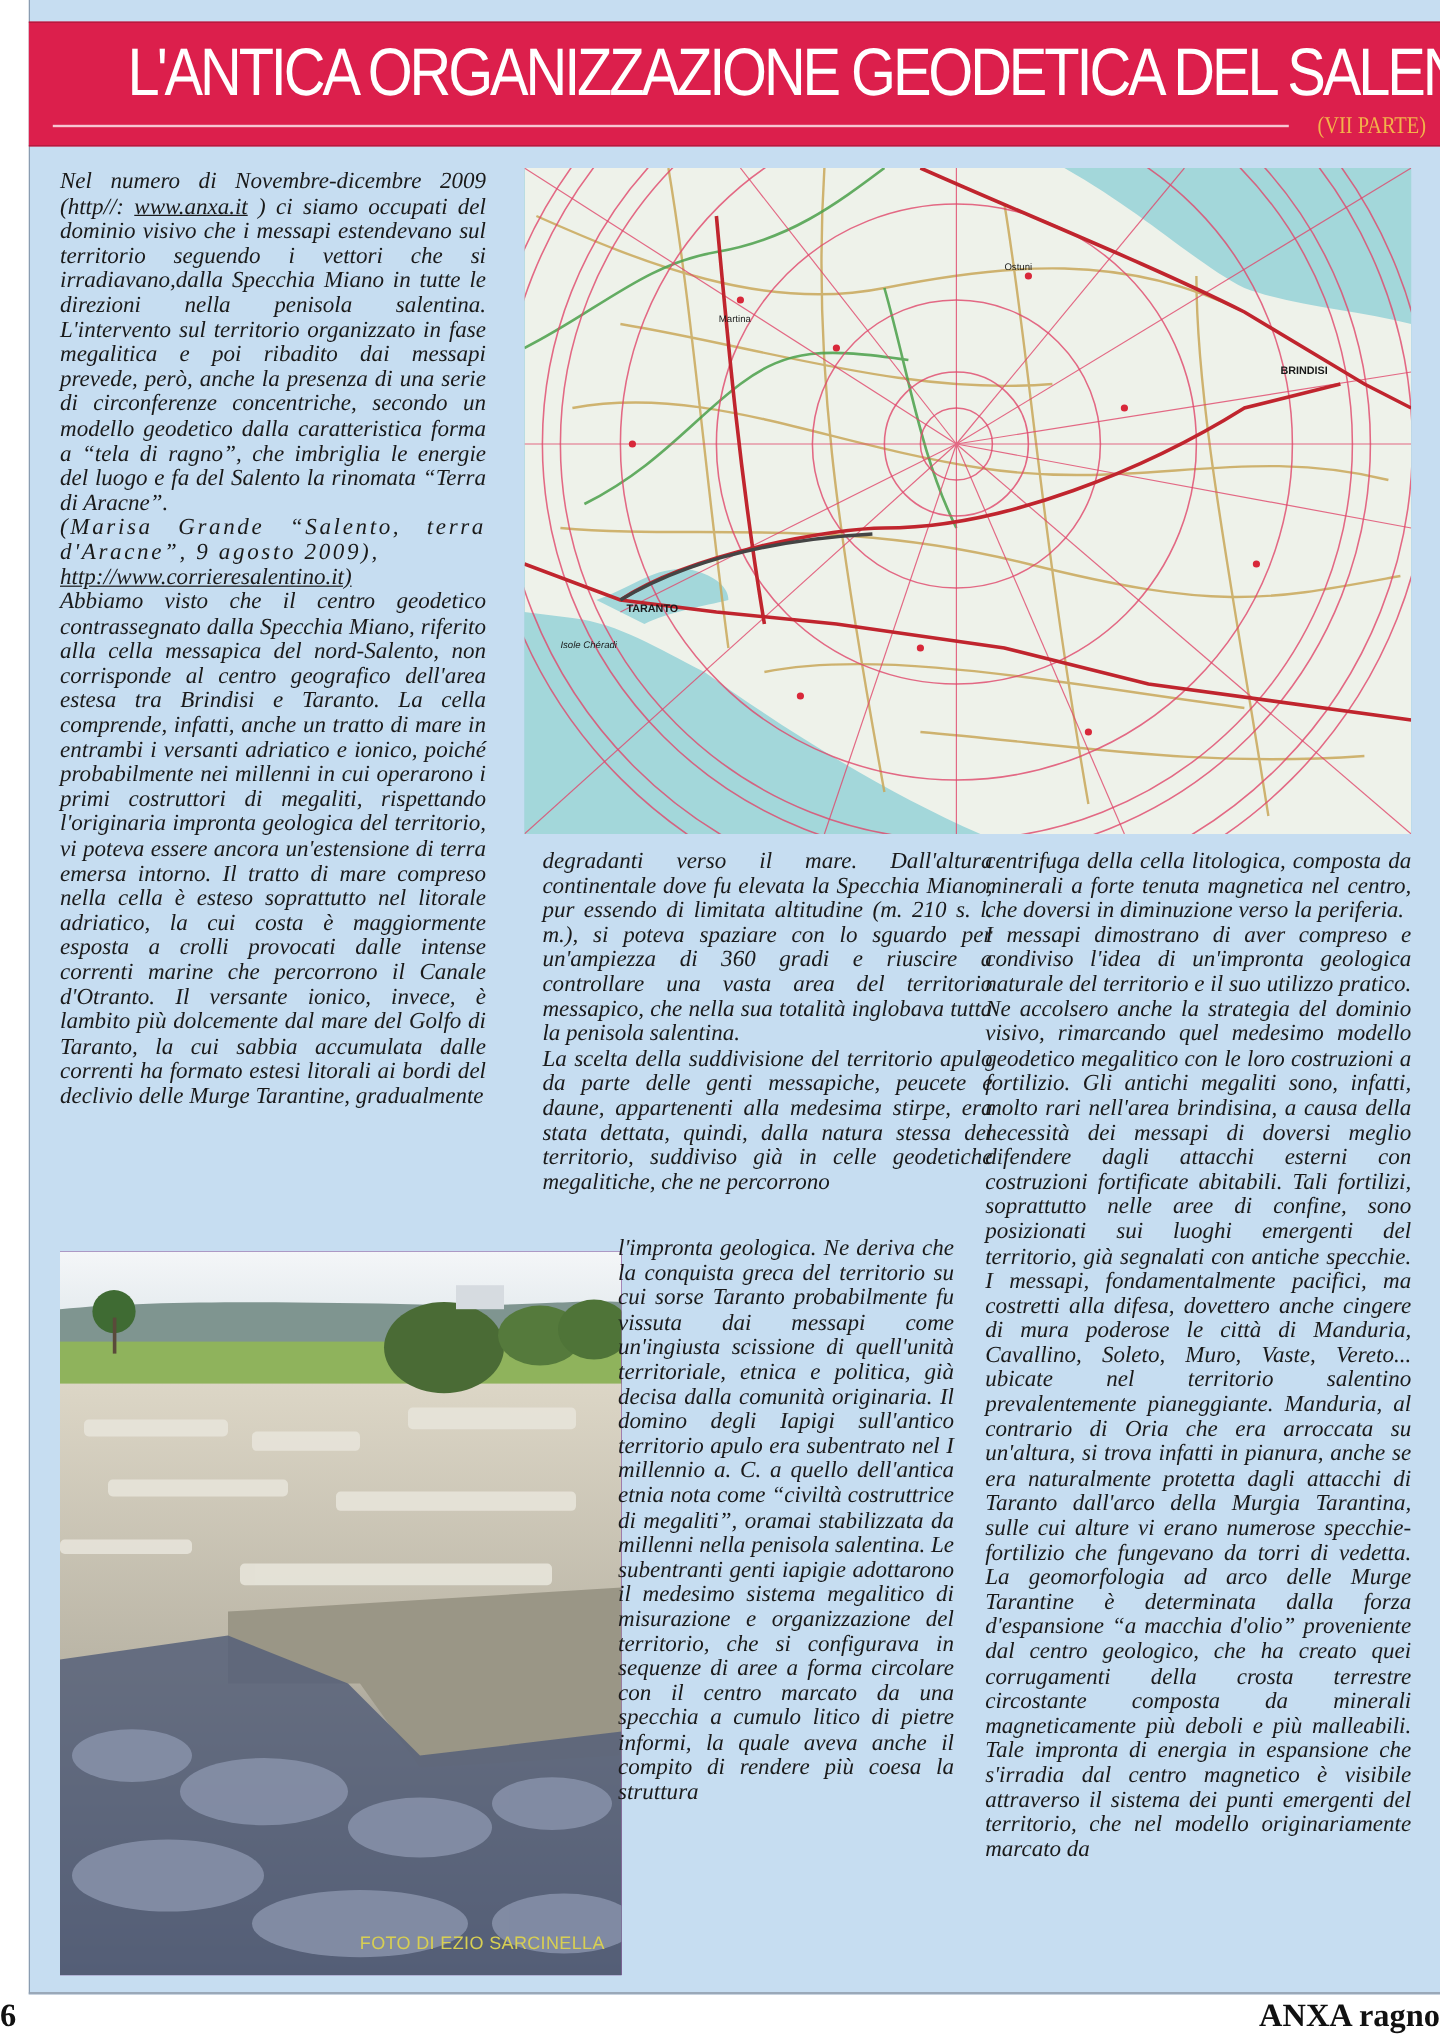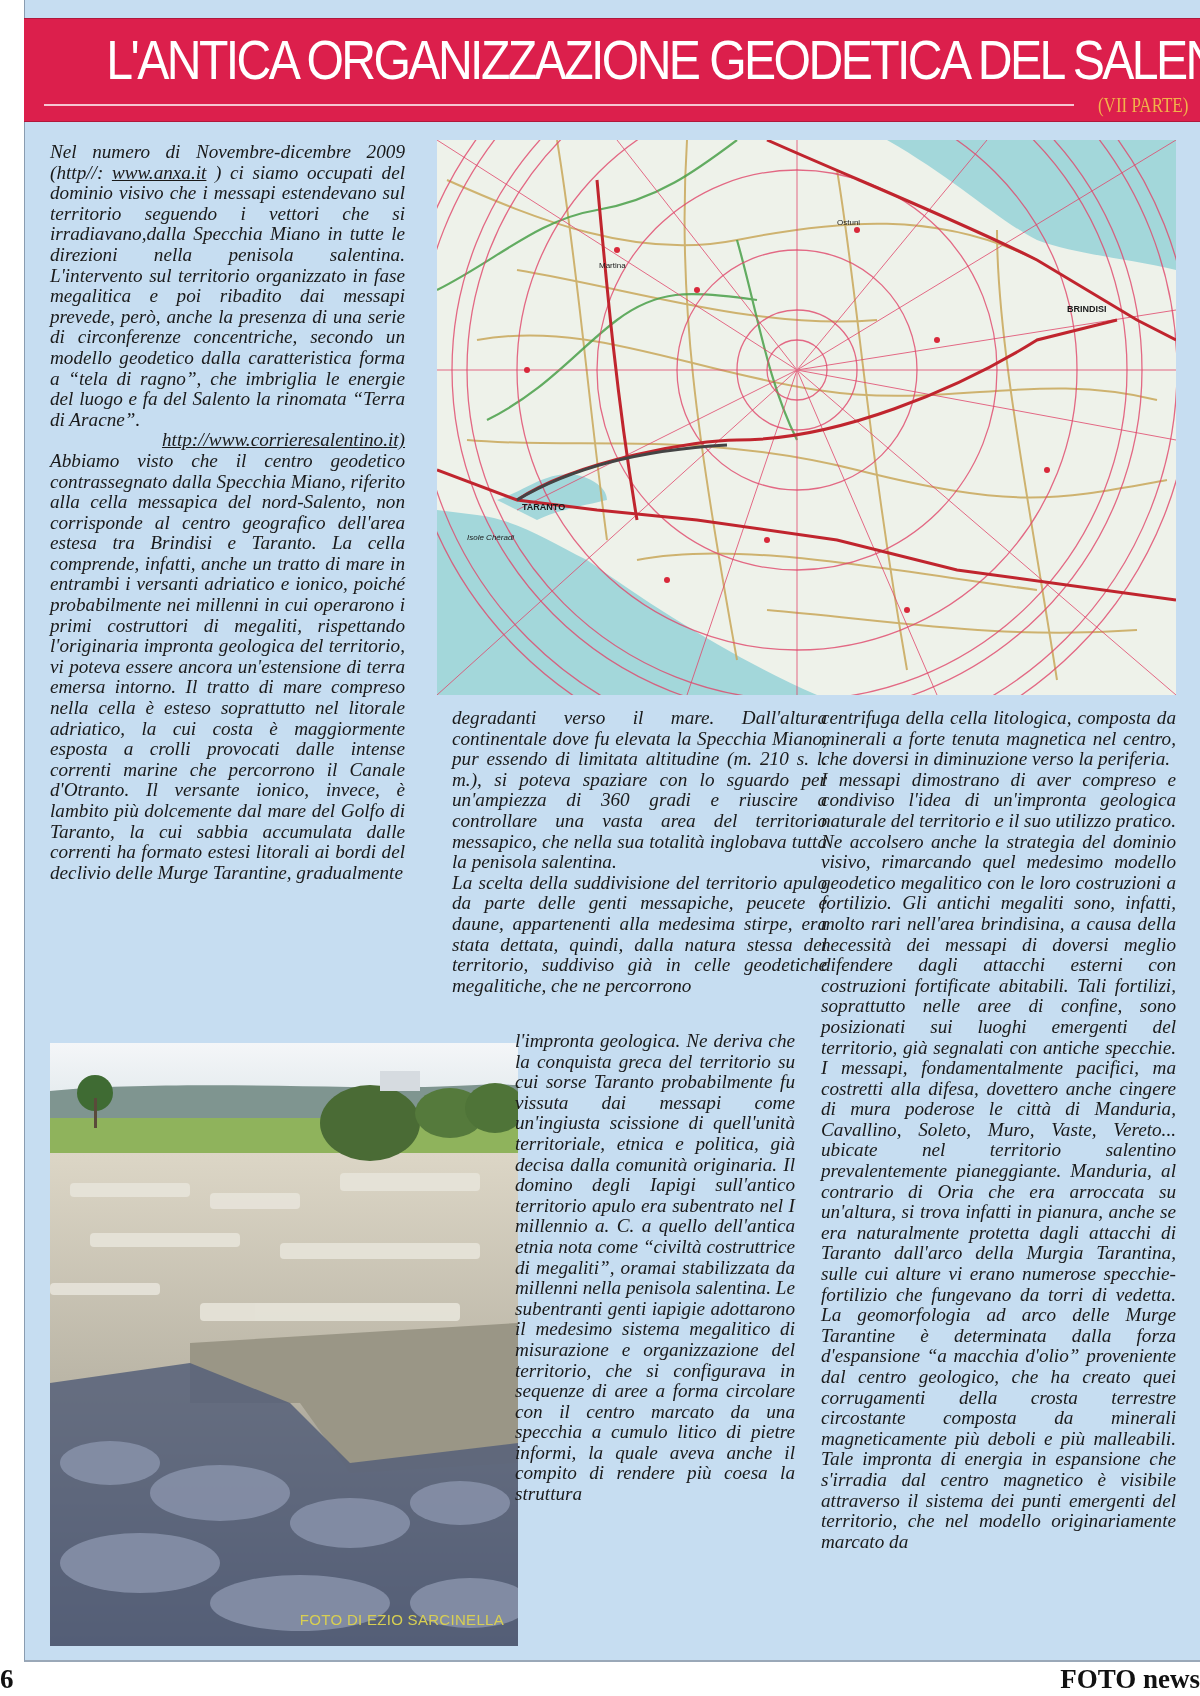--- a/index.html
+++ b/index.html
@@ -73,21 +73,22 @@
 <div class="panel"></div>
 
 <div class="banner">
   <div class="banner-title">L'ANTICA ORGANIZZAZIONE GEODETICA DEL SALENTO</div>
   <div class="banner-rule"></div>
   <div class="banner-part">(VII PARTE)</div>
 </div>
 
 <div class="col col1">
   <p><span>Nel numero di Novembre-dicembre 2009 (http//: </span><a>www.anxa.it</a><span> ) ci siamo occupati del dominio visivo che i messapi estendevano sul territorio seguendo i vettori che si irradiavano,dalla Specchia Miano in tutte le direzioni nella penisola salentina. L'intervento sul territorio organizzato in fase megalitica e poi ribadito dai messapi prevede, però, anche la presenza di una serie di circonferenze concentriche, secondo un modello geodetico dalla caratteristica forma a “tela di ragno”, che imbriglia le energie del luogo e fa del Salento la rinomata “Terra di Aracne”.</span></p>
-  <p style="text-align:right"><a>http://www.corrieresalentino.it)</a></p>
+  <p style="letter-spacing:2.2px"><span>(Marisa Grande “Salento, terra d'Aracne”, 9 agosto 2009),</span></p>
+  <p style="text-align:left"><a>http://www.corrieresalentino.it)</a></p>
   <p>Abbiamo visto che il centro geodetico contrassegnato dalla Specchia Miano, riferito alla cella messapica del nord-Salento, non corrisponde al centro geografico dell'area estesa tra Brindisi e Taranto. La cella comprende, infatti, anche un tratto di mare in entrambi i versanti adriatico e ionico, poiché probabilmente nei millenni in cui operarono i primi costruttori di megaliti, rispettando l'originaria impronta geologica del territorio, vi poteva essere ancora un'estensione di terra emersa intorno. Il tratto di mare compreso nella cella è esteso soprattutto nel litorale adriatico, la cui costa è maggiormente esposta a crolli provocati dalle intense correnti marine che percorrono il Canale d'Otranto. Il versante ionico, invece, è lambito più dolcemente dal mare del Golfo di Taranto, la cui sabbia accumulata dalle correnti ha formato estesi litorali ai bordi del declivio delle Murge Tarantine, gradualmente</p>
 </div>
 
 <div class="map">
   <svg width="739" height="555" viewBox="0 0 739 555">
 
     <rect x="0" y="0" width="739" height="555" fill="#a3d7da"></rect>
 
     <path d="M0,0 L450,0 C520,40 560,80 600,100 C640,115 690,118 739,130 L739,555 L380,555 C300,520 220,470 150,420 C110,400 80,380 40,375 L0,370 Z" fill="#eef2ea"></path>
     <path d="M60,360 C90,350 110,330 140,335 C160,340 170,350 170,360 C150,365 120,370 100,380 Z" fill="#a3d7da"></path>
@@ -218,13 +219,13 @@
 <div class="col col2b">
   <p>l'impronta geologica. Ne deriva che la conquista greca del territorio su cui sorse Taranto probabilmente fu vissuta dai messapi come un'ingiusta scissione di quell'unità territoriale, etnica e politica, già decisa dalla comunità originaria. Il domino degli Iapigi sull'antico territorio apulo era subentrato nel I millennio a. C. a quello dell'antica etnia nota come “civiltà costruttrice di megaliti”, oramai stabilizzata da millenni nella penisola salentina. Le subentranti genti iapigie adottarono il medesimo sistema megalitico di misurazione e organizzazione del territorio, che si configurava in sequenze di aree a forma circolare con il centro marcato da una specchia a cumulo litico di pietre informi, la quale aveva anche il compito di rendere più coesa la struttura</p>
 </div>
 
 <div class="col col3">
   <p>centrifuga della cella litologica, composta da minerali a forte tenuta magnetica nel centro, che doversi in diminuzione verso la periferia.</p>
   <p>I messapi dimostrano di aver compreso e condiviso l'idea di un'impronta geologica naturale del territorio e il suo utilizzo pratico. Ne accolsero anche la strategia del dominio visivo, rimarcando quel medesimo modello geodetico megalitico con le loro costruzioni a fortilizio. Gli antichi megaliti sono, infatti, molto rari nell'area brindisina, a causa della necessità dei messapi di doversi meglio difendere dagli attacchi esterni con costruzioni fortificate abitabili. Tali fortilizi, soprattutto nelle aree di confine, sono posizionati sui luoghi emergenti del territorio, già segnalati con antiche specchie. I messapi, fondamentalmente pacifici, ma costretti alla difesa, dovettero anche cingere di mura poderose le città di Manduria, Cavallino, Soleto, Muro, Vaste, Vereto... ubicate nel territorio salentino prevalentemente pianeggiante. Manduria, al contrario di Oria che era arroccata su un'altura, si trova infatti in pianura, anche se era naturalmente protetta dagli attacchi di Taranto dall'arco della Murgia Tarantina, sulle cui alture vi erano numerose specchie-fortilizio che fungevano da torri di vedetta. La geomorfologia ad arco delle Murge Tarantine è determinata dalla forza d'espansione “a macchia d'olio” proveniente dal centro geologico, che ha creato quei corrugamenti della crosta terrestre circostante composta da minerali magneticamente più deboli e più malleabili. Tale impronta di energia in espansione che s'irradia dal centro magnetico è visibile attraverso il sistema dei punti emergenti del territorio, che nel modello originariamente marcato da</p>
 </div>
 
 <div class="page-num">6</div>
-<div class="footer-brand">FOTO news</div>
+<div class="footer-brand">ANXA ragno</div>
 
 </body></html>

